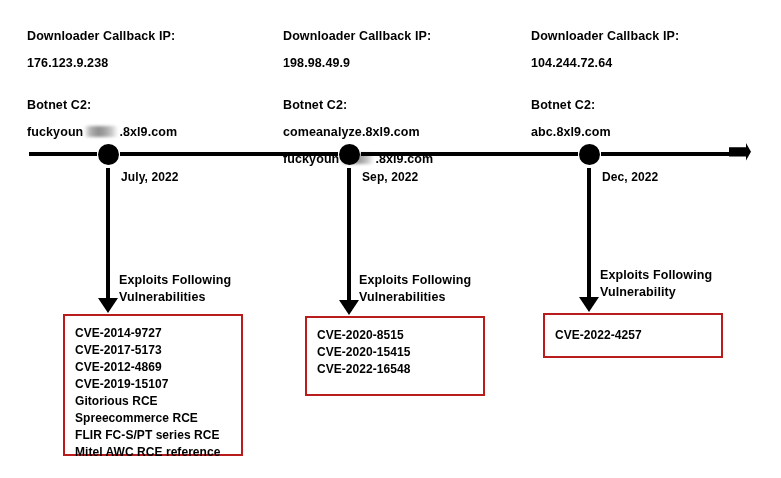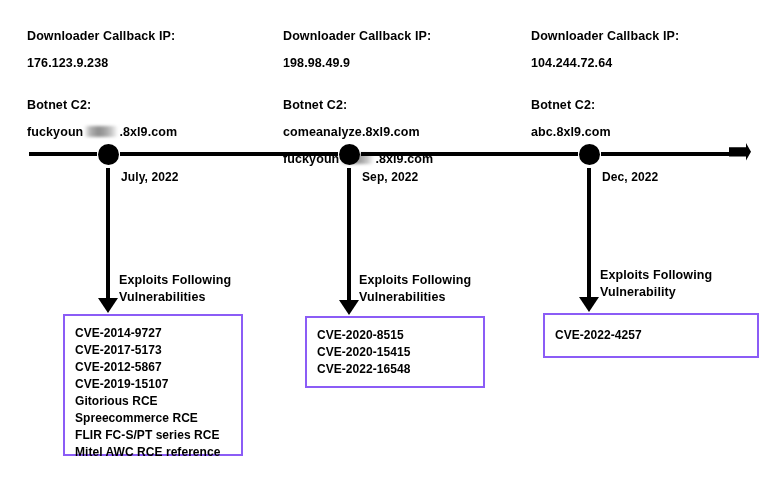--- a/index.html
+++ b/index.html
@@ -112,21 +112,21 @@
     font-size: 12.5px;
     font-weight: bold;
     line-height: 17px;
     white-space: nowrap;
     letter-spacing: 0.1px;
   }
 
   
   .cve-box {
     position: absolute;
-    border: 2px solid #8b5cf6;
+    border: 2px solid #b91c1c;
     background: #ffffff;
     box-sizing: border-box;
     padding: 9px 0 9px 10px;
   }
   .cve-item {
     font-size: 12px;
     font-weight: bold;
     line-height: 17px;
     white-space: nowrap;
     letter-spacing: 0.05px;
@@ -204,31 +204,31 @@
   </div>
 
   <div class="caption" style="left:600px; top:267px;">
     <span>Exploits Following</span><br>
     <span>Vulnerability</span>
   </div>
 
   <div class="cve-box" style="left:63px; top:314px; width:180px; height:142px;">
     <div class="cve-item">CVE-2014-9727</div>
     <div class="cve-item">CVE-2017-5173</div>
-    <div class="cve-item">CVE-2012-5867</div>
+    <div class="cve-item">CVE-2012-4869</div>
     <div class="cve-item">CVE-2019-15107</div>
     <div class="cve-item">Gitorious RCE</div>
     <div class="cve-item">Spreecommerce RCE</div>
     <div class="cve-item">FLIR FC-S/PT series RCE</div>
     <div class="cve-item">Mitel AWC RCE reference</div>
   </div>
 
-  <div class="cve-box" style="left:305px; top:316px; width:180px; height:72px;">
+  <div class="cve-box" style="left:305px; top:316px; width:180px; height:80px;">
     <div class="cve-item">CVE-2020-8515</div>
     <div class="cve-item">CVE-2020-15415</div>
     <div class="cve-item">CVE-2022-16548</div>
   </div>
 
-  <div class="cve-box" style="left:543px; top:313px; width:216px; height:45px; padding-top:12px;">
+  <div class="cve-box" style="left:543px; top:313px; width:180px; height:45px; padding-top:12px;">
     <div class="cve-item">CVE-2022-4257</div>
   </div>
 
 </div>
 
 </body></html>

